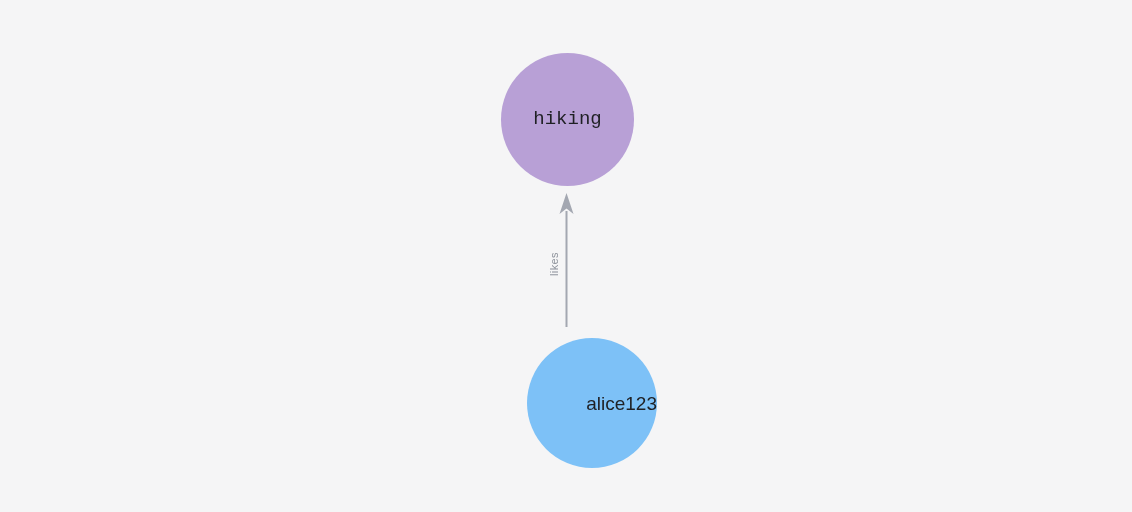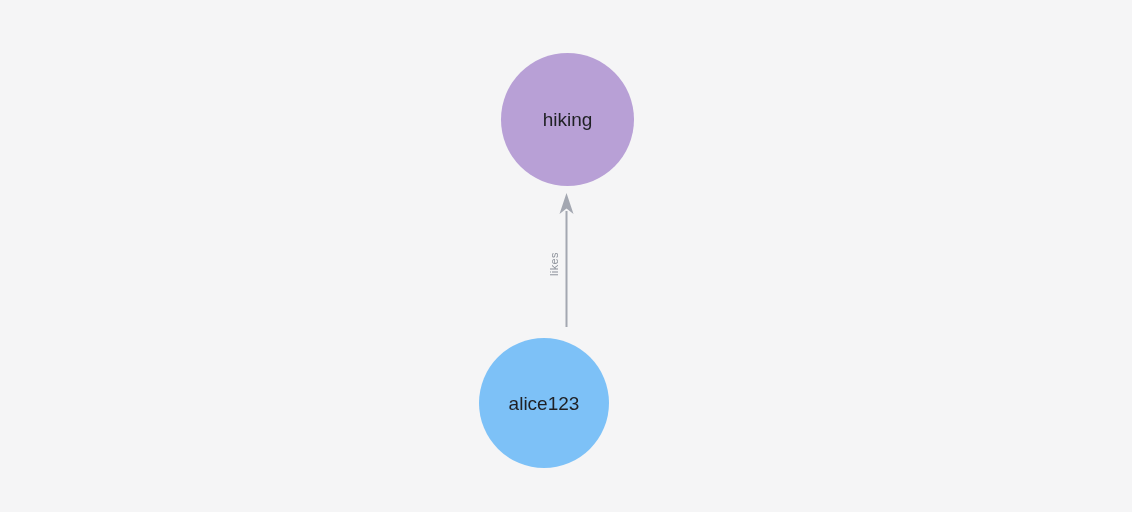--- a/index.html
+++ b/index.html
@@ -28,22 +28,22 @@
   .node {
     position: absolute;
     border-radius: 50%;
     display: flex;
     align-items: center;
     justify-content: center;
     font-size: 19px;
     line-height: 1;
     user-select: none;
   }
-  .node-hiking  { left: 501px; top: 53px;  width: 133px; height: 133px; }
-  .node-alice   { left: 479px; top: 338px; width: 130px; height: 130px; }
+  .node-hiking  { left: 501px; top: 53px;  width: 133px; height: 133px; font-family: Liberation Mono, monospace; }
+  .node-alice   { left: 527px; top: 338px; width: 130px; height: 130px; justify-content: flex-end; }
   .edge-label {
     position: absolute;
     left: 554px;
     top: 264px;
     transform: translate(-50%, -50%) rotate(-90deg);
     transform-origin: center center;
     font-size: 11px;
     letter-spacing: 0.4px;
     white-space: nowrap;
   }

